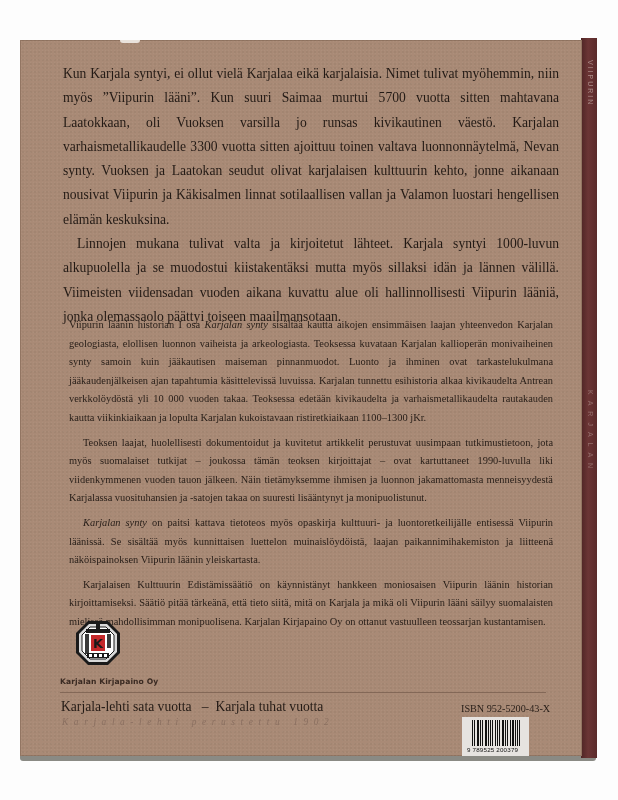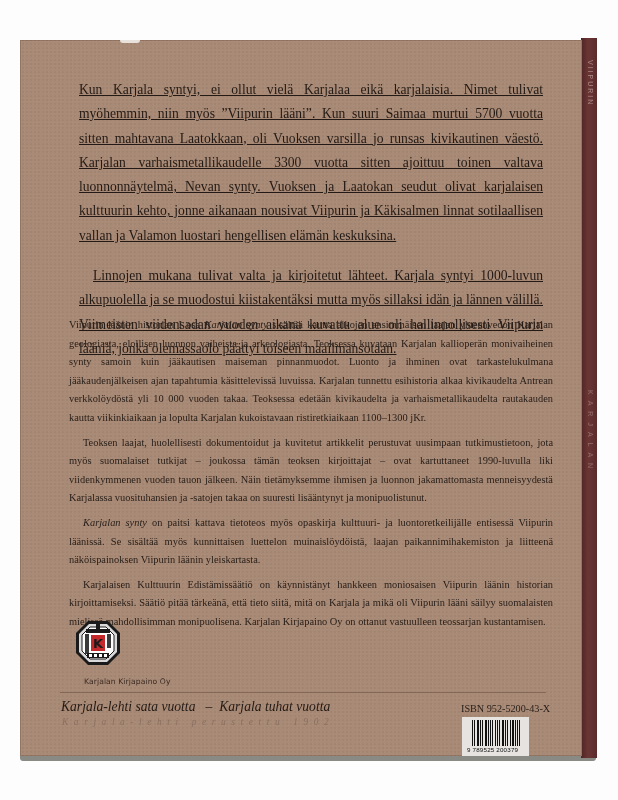--- a/index.html
+++ b/index.html
@@ -12,30 +12,30 @@
       font-size: 7px; writing-mode: vertical-rl; letter-spacing: 2px; opacity: 0.7; }
     .spine-text2 { position: absolute; left: 584px; top: 390px; width: 10px; height: 200px; color: #c9b3ad; font-family: "Liberation Sans", sans-serif;
       font-size: 7px; writing-mode: vertical-rl; letter-spacing: 6px; opacity: 0.45; }
     .cover { position: absolute; left: 20px; top: 40px; width: 562px; height: 716px;
       background: #a98a76;
       background-image: radial-gradient(rgba(255,255,255,0.04) 1px, transparent 1px), radial-gradient(rgba(0,0,0,0.04) 1px, transparent 1px);
       background-size: 3px 3px, 4px 4px; background-position: 0 0, 1px 2px;
       box-shadow: inset 0 0 0 1px rgba(80,55,40,0.25); }
     .cover-top-notch { position: absolute; left: 120px; top: 40px; width: 20px; height: 3px; background: #e9e2dc; border-radius: 0 0 6px 6px; }
     .intro { position: absolute; left: 63px; top: 62px; width: 496px; color: #231a15; font-size: 13.6px; line-height: 24.3px; text-align: justify; }
-    .intro p { margin: 16px; text-decoration: underline; }
+    .intro p { margin: 0; }
     .intro p + p { text-indent: 14px; }
     .body-text { position: absolute; left: 63px; top: 310px; width: 496px; color: #2a201a; font-size: 10.4px; line-height: 18.6px; text-align: justify; }
     .body-text p { margin: 6px; }
     .body-text p.indent { text-indent: 14px; }
     .body-text em { font-style: italic; }
     .logo { position: absolute; left: 73px; top: 618px; width: 50px; height: 50px; }
-    .publisher-name { position: absolute; left: 60px; top: 677px; font-family: "DejaVu Sans", sans-serif; font-weight: normal; font-size: 7.6px; color: #3a2a22; letter-spacing: 0.1px; margin-left: 24px; }
+    .publisher-name { position: absolute; left: 60px; top: 677px; font-family: "DejaVu Sans", sans-serif; font-weight: bold; font-size: 7.6px; color: #3a2a22; letter-spacing: 0.1px; }
     .divider { position: absolute; left: 60px; top: 692px; width: 486px; height: 1px; background: #7a5f50; opacity: 0.8; }
-    .slogan { position: absolute; left: 61px; top: 699px; font-size: 13.6px; color: #231a15; white-space: pre; font-style: italic; }
+    .slogan { position: absolute; left: 61px; top: 699px; font-size: 13.6px; color: #231a15; white-space: pre; }
     .founded { position: absolute; left: 62px; top: 717px; font-size: 9.4px; font-style: italic; color: #8a6f60; letter-spacing: 5.6px; white-space: pre; }
     .isbn { position: absolute; left: 461px; top: 703px; font-size: 10.2px; color: #2a201a; }
     .barcode-box { position: absolute; left: 462px; top: 717px; width: 67px; height: 39px; background: #e6e3e0; }
     .barcode-bars { position: absolute; left: 10px; top: 3px; width: 48px; height: 26px; display: flex; align-items: stretch; gap: 0; }
     .barcode-bars span { display: block; background: #111; height: 100%; }
     .barcode-num { position: absolute; left: 5px; top: 29px; font-family: "Liberation Sans", sans-serif; font-size: 6.2px; color: #111; white-space: pre; letter-spacing: 0.2px; }
   </style>
 </head>
 <body>
 

